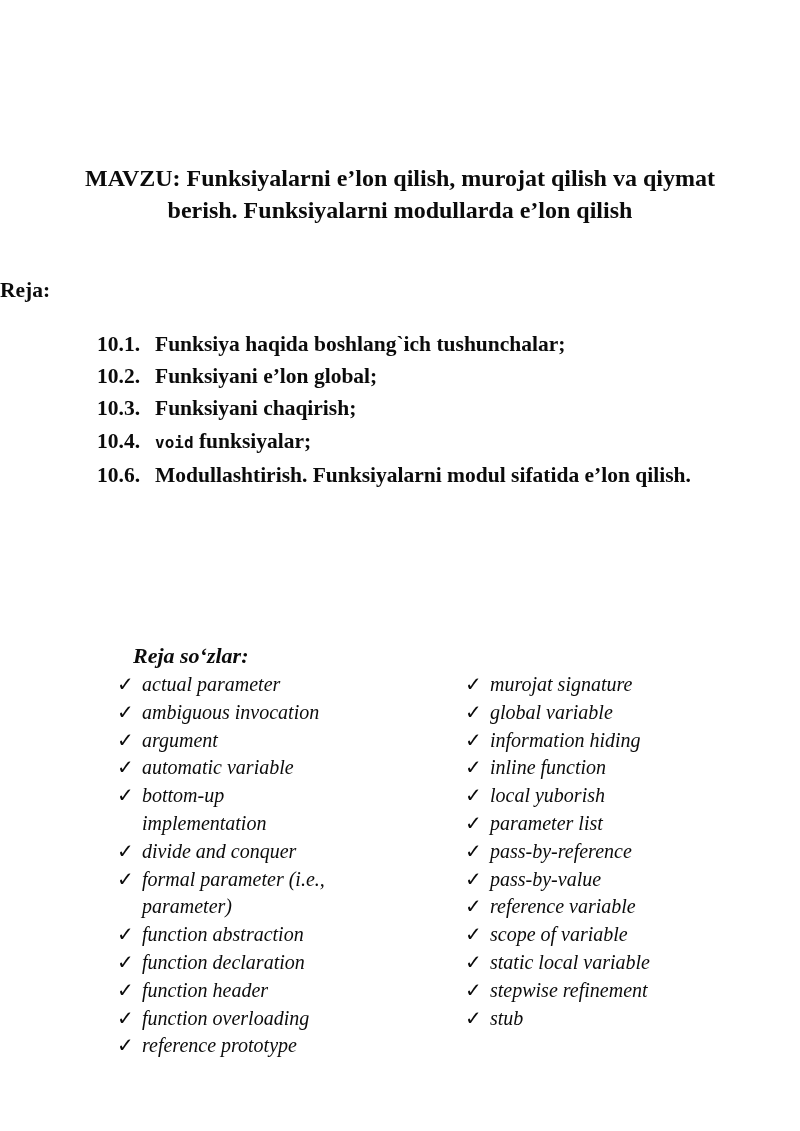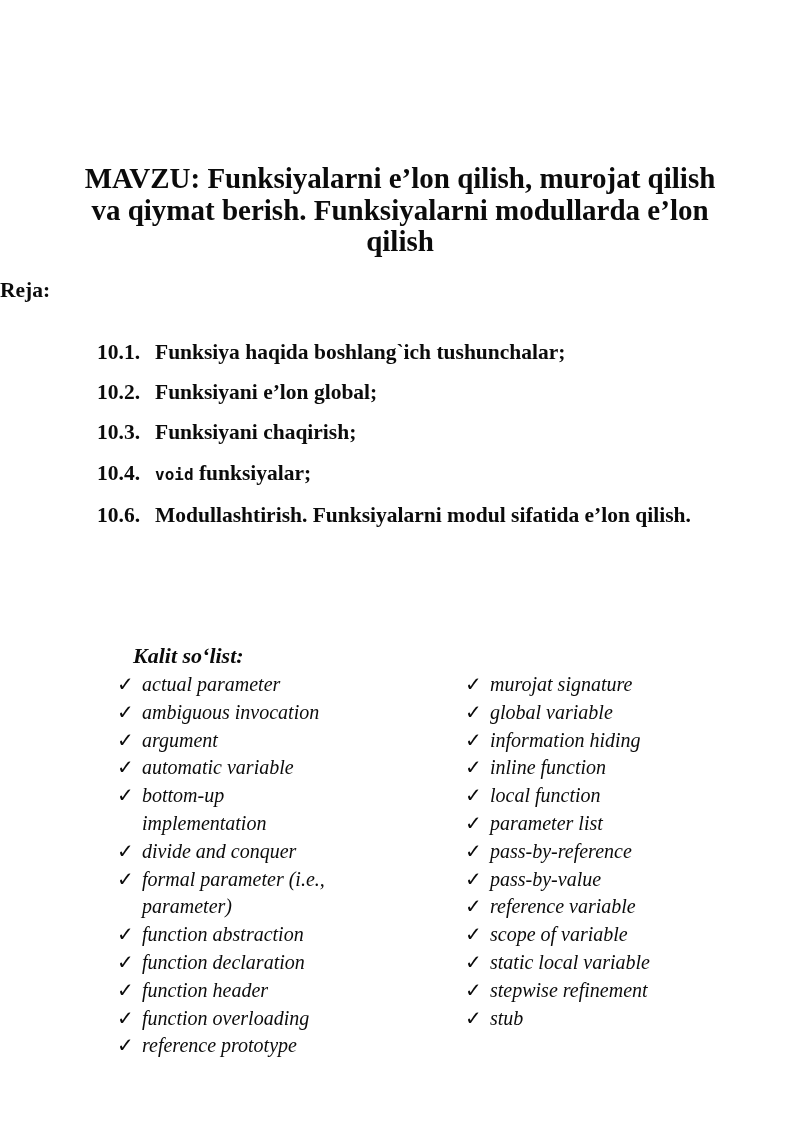--- a/index.html
+++ b/index.html
@@ -12,21 +12,21 @@
     font-family: "Liberation Serif", serif;
     overflow: hidden;
   }
   .doc-title {
     position: absolute;
     top: 163px;
     left: 70px;
     width: 660px;
     text-align: center;
     font-weight: 700;
-    font-size: 29px;
+    font-size: 24px;
     line-height: 31.5px;
   }
   .reja-heading {
     position: absolute;
     top: 277px;
     left: 0;
     width: 100%;
     text-align: left;
     font-weight: 700;
     font-size: 21.5px;
@@ -36,21 +36,20 @@
     position: absolute;
     top: 328px;
     left: 97px;
     width: 630px;
   }
   .toc-row {
     display: flex;
     font-weight: 700;
     font-size: 21.5px;
     line-height: 32.2px;
-    margin-top: 8px;
   }
   .toc-num { flex: 0 0 58px; }
   .toc-text { flex: 1; }
   .mono {
     font-family: "DejaVu Sans Mono", monospace;
     font-size: 16px;
     font-weight: 700;
   }
   .kw-heading {
     position: absolute;
@@ -103,21 +102,21 @@
       </div>
       <div class="toc-row">
         <span class="toc-num">10.4.</span>
         <span class="toc-text"><span class="mono">void</span><span> funksiyalar;</span></span>
       </div>
       <div class="toc-row">
         <span class="toc-num">10.6.</span>
         <span class="toc-text"><span>Modullashtirish. Funksiyalarni modul sifatida e’lon qilish.</span></span>
       </div>
     </div>
-  <div class="kw-heading">Kalit so‘list:</div>
+  <div class="kw-heading">Reja so‘zlar:</div>
   <div class="kw-cols">
     <div class="kw-col-left">
         <div class="kw-item">
           <span class="kw-check">✓</span>
           <span class="kw-text">actual parameter</span>
         </div>
         <div class="kw-item">
           <span class="kw-check">✓</span>
           <span class="kw-text">ambiguous invocation</span>
         </div>
@@ -174,21 +173,21 @@
         <div class="kw-item">
           <span class="kw-check">✓</span>
           <span class="kw-text">information hiding</span>
         </div>
         <div class="kw-item">
           <span class="kw-check">✓</span>
           <span class="kw-text">inline function</span>
         </div>
         <div class="kw-item">
           <span class="kw-check">✓</span>
-          <span class="kw-text">local function</span>
+          <span class="kw-text">local yuborish</span>
         </div>
         <div class="kw-item">
           <span class="kw-check">✓</span>
           <span class="kw-text">parameter list</span>
         </div>
         <div class="kw-item">
           <span class="kw-check">✓</span>
           <span class="kw-text">pass-by-reference</span>
         </div>
         <div class="kw-item">

